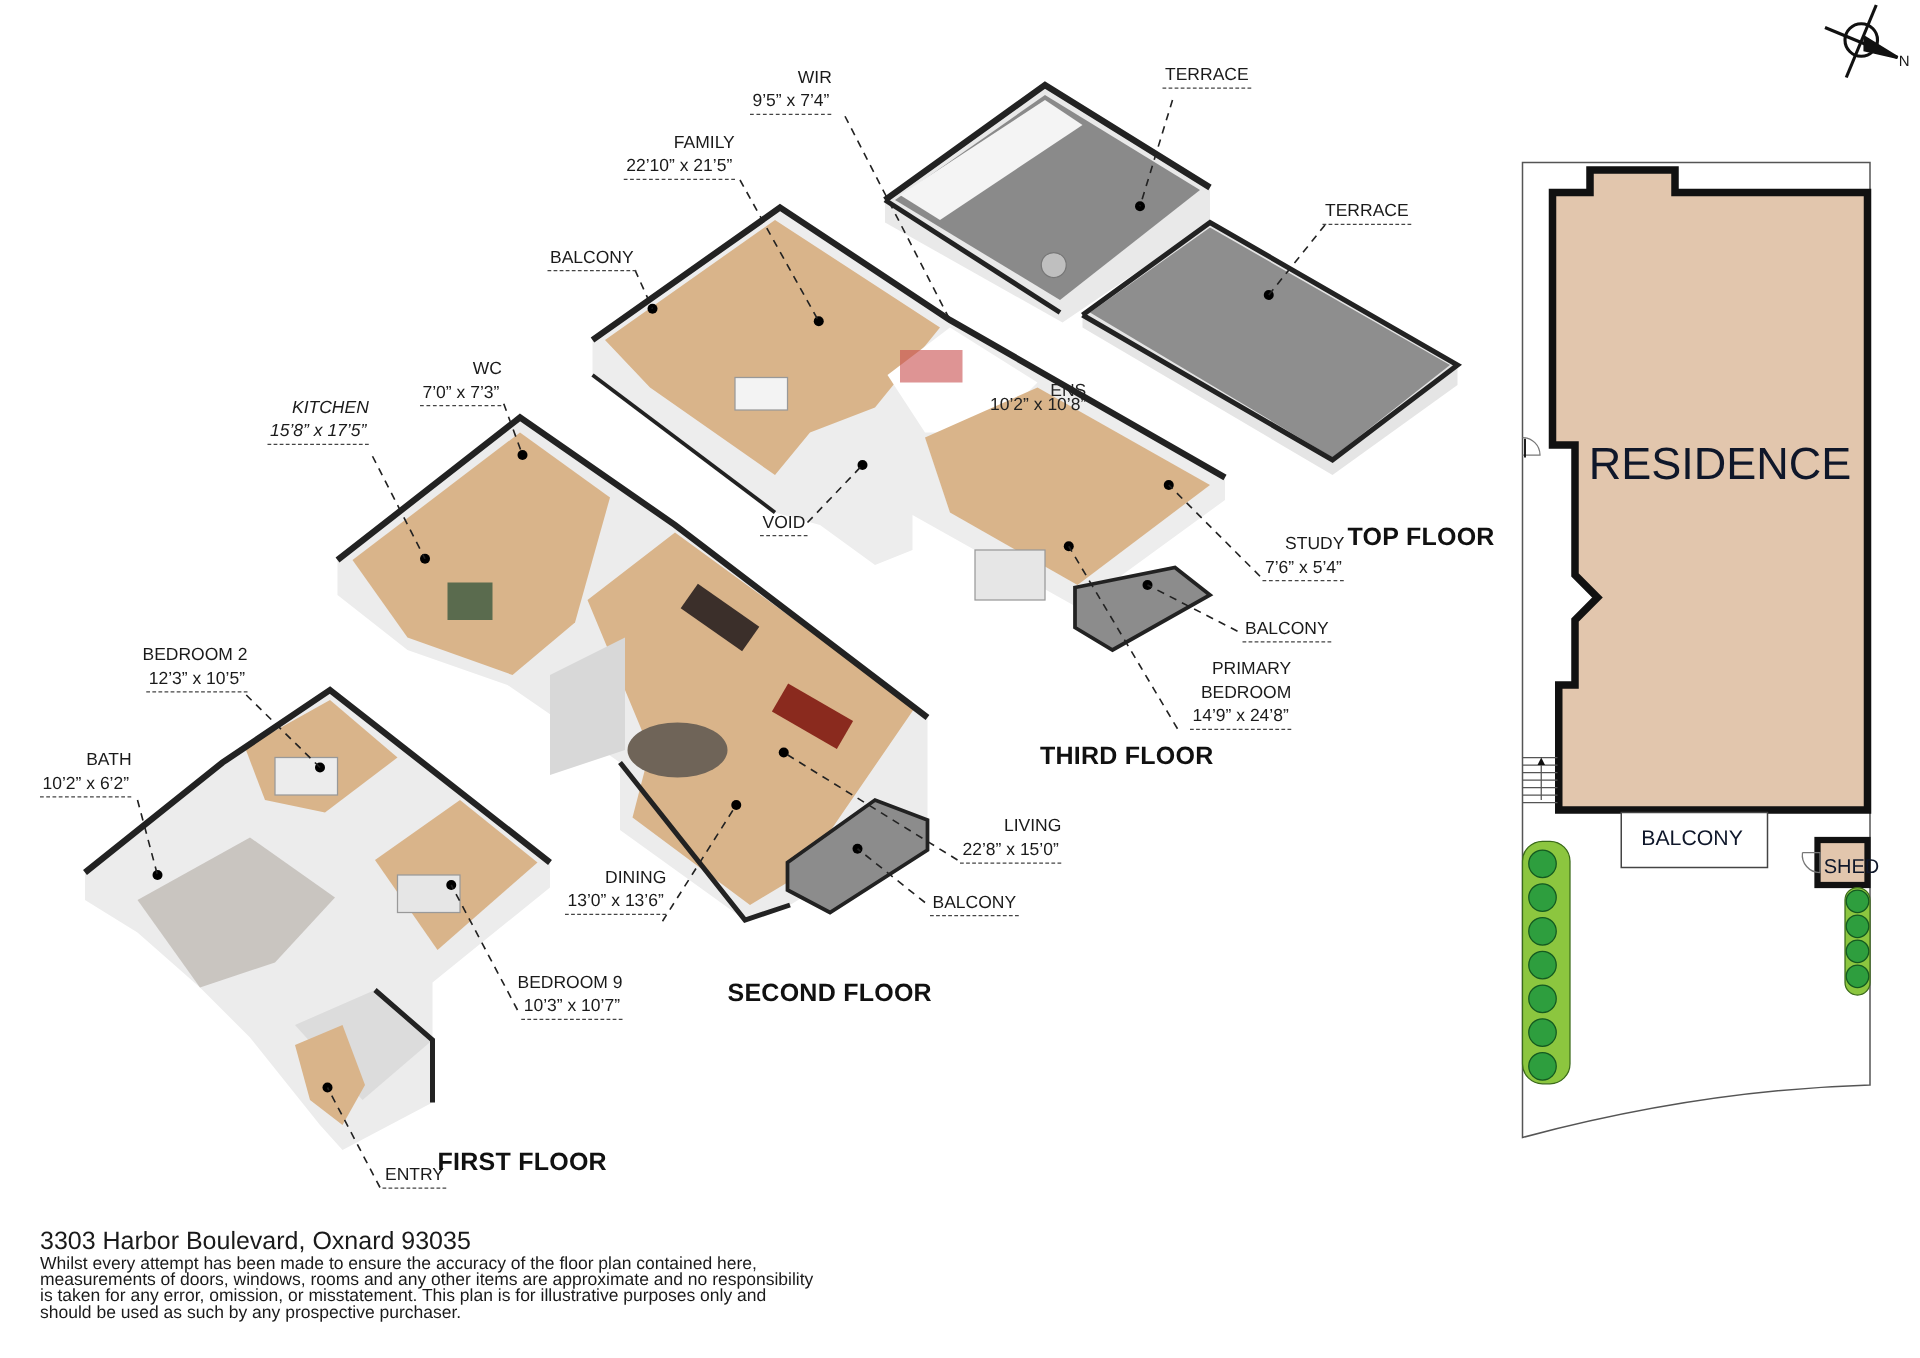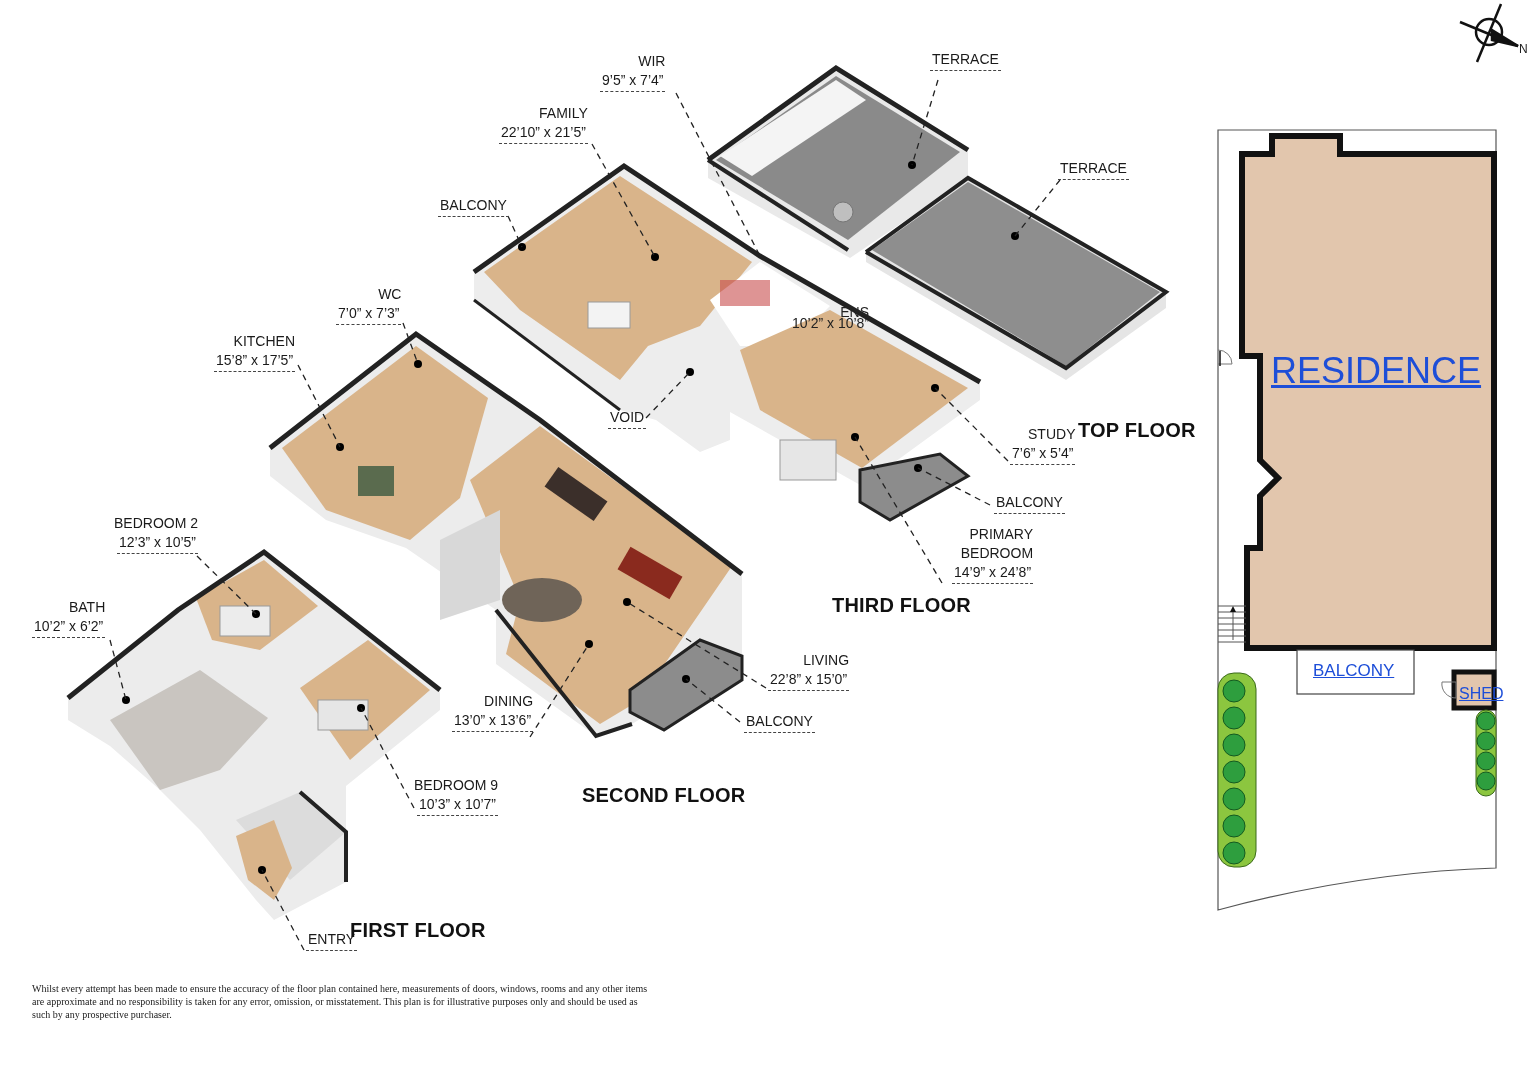--- a/index.html
+++ b/index.html
@@ -5,25 +5,25 @@
   html, body { margin:0; padding:0; background:#ffffff; }
   body { width:1536px; height:1086px; position:relative; overflow:hidden;
          font-family:"Liberation Sans", "DejaVu Sans", sans-serif; color:#1a1a1a; }
   #plan { position:absolute; left:0; top:0; }
   .lbl { position:absolute; text-align:right; font-size:14px; line-height:19px; color:#1a1a1a; white-space:nowrap; }
   .lbl .dim { display:inline-block; border-bottom:1.5px dashed #444; padding:0 2px 1px; }
   .lbl .nm { display:block; }
   .lbl.single .nm { border-bottom:1.5px dashed #444; display:inline-block; padding:0 2px 1px; }
   .floor-title { position:absolute; font-weight:bold; font-size:20px; letter-spacing:0.2px; color:#111; white-space:nowrap;margin-top:28px; }
   .ens { position:absolute; font-size:14px; line-height:11px; text-align:right; color:#222; }
-  .site-text { position:absolute; color:#1d4ed8; white-space:nowrap;text-decoration:underline; }
+  .site-text { position:absolute; color:#0f172a; white-space:nowrap; }
   .footer { position:absolute; left:32px; top:982px; }
   .footer .addr { font-size:20px; line-height:22px; }
   .footer .area { font-size:13px; line-height:15px; margin-top:1px; }
-  .footer .disc { font-size:10px; line-height:13px; width:620px;font-family:Liberation Serif, serif; }
+  .footer .disc { font-size:14px; line-height:13px; width:620px; }
   .compass-n { position:absolute; left:1519px; top:42px; font-size:12px; }
 </style>
 </head>
 <body>
 
 <svg id="plan" width="1536" height="1086" viewBox="0 0 1536 1086" xmlns="http://www.w3.org/2000/svg">
 
   <g>
     <polygon points="708,160 836,68 968,150 968,178 850,258 708,178" fill="#e9e9e9"></polygon>
     <polygon points="716,160 836,76 960,152 848,240" fill="#8a8a8a"></polygon>
@@ -200,21 +200,21 @@
   <span class="nm">PRIMARY</span>
   <span class="nm">BEDROOM</span>
   <span class="dim">14’9” x 24’8”</span>
 </div>
 <div class="floor-title" style="left:832px;top:566px;">THIRD FLOOR</div>
 
 <div class="lbl" style="left:336px;top:285px;">
   <span class="nm">WC</span>
   <span class="dim">7’0” x 7’3”</span>
 </div>
-<div class="lbl" style="left:214px;top:332px;">
+<div class="lbl" style="left:214px;top:316px;font-style:italic;">
   <span class="nm">KITCHEN</span>
   <span class="dim">15’8” x 17’5”</span>
 </div>
 <div class="lbl" style="left:452px;top:692px;">
   <span class="nm">DINING</span>
   <span class="dim">13’0” x 13’6”</span>
 </div>
 <div class="lbl" style="left:768px;top:651px;">
   <span class="nm">LIVING</span>
   <span class="dim">22’8” x 15’0”</span>
@@ -239,14 +239,15 @@
 <div class="lbl single" style="left:306px;top:930px;">
   <span class="nm">ENTRY</span>
 </div>
 <div class="floor-title" style="left:350px;top:891px;">FIRST FLOOR</div>
 
 <div class="site-text" style="left:1271px;top:350px;font-size:36px;">RESIDENCE</div>
 <div class="site-text" style="left:1313px;top:661px;font-size:17px;">BALCONY</div>
 <div class="site-text" style="left:1459px;top:685px;font-size:16px;">SHED</div>
 
 <div class="footer">
+  <div class="addr">3303 Harbor Boulevard, Oxnard 93035</div>
   <div class="disc">Whilst every attempt has been made to ensure the accuracy of the floor plan contained here, measurements of doors, windows, rooms and any other items are approximate and no responsibility is taken for any error, omission, or misstatement. This plan is for illustrative purposes only and should be used as such by any prospective purchaser.</div>
 </div>
 
 </body></html>

